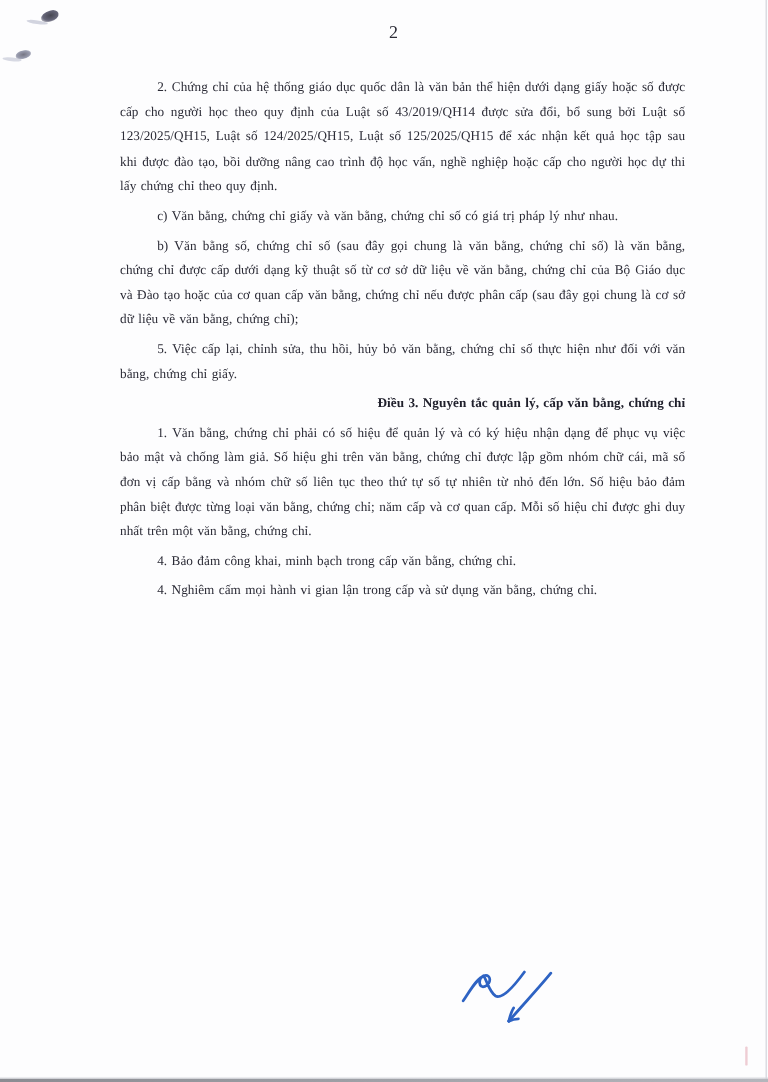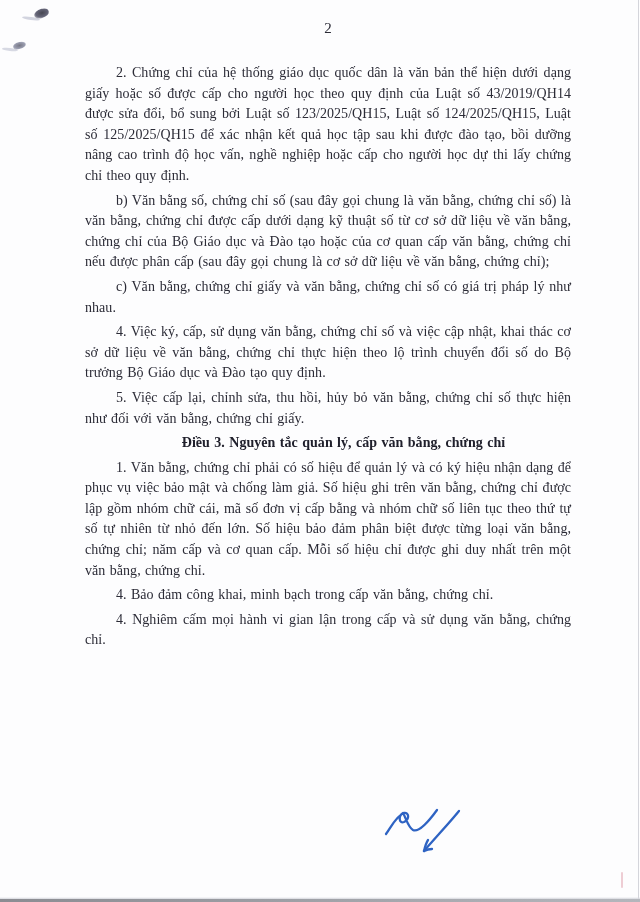--- a/index.html
+++ b/index.html
@@ -23,33 +23,33 @@
     font-size: 15px;
     color: #2b2b36;
   }
   .content {
     position: absolute;
     top: 63px;
     left: 85px;
     width: 486px;
   }
   .para {
-    margin: 0 0 4px 0;
-    font-size: 14px;
+    margin: 0 0 4px 15px;
+    font-size: 11px;
     line-height: 20.6px;
     color: #2b2b36;
     text-align: justify;
     text-indent: 31px;
     word-spacing: 0.8px;
     letter-spacing: 0.05px;
   }
   .para.heading {
     font-weight: bold;
     color: #20202c;
-    text-align: center;
+    text-align: right;
   }
   
   .signature {
     position: absolute;
     left: 383px;
     top: 804px;
     width: 84px;
     height: 54px;
   }
   
@@ -136,23 +136,22 @@
 
 <div class="smudge-a-tail"></div>
 <div class="smudge-a"></div>
 <div class="smudge-b-tail"></div>
 <div class="smudge-b"></div>
 
 <div class="page-number">2</div>
 
 <div class="content">
   <p class="para">2. Chứng chỉ của hệ thống giáo dục quốc dân là văn bản thể hiện dưới dạng giấy hoặc số được cấp cho người học theo quy định của Luật số 43/2019/QH14 được sửa đổi, bổ sung bởi Luật số 123/2025/QH15, Luật số 124/2025/QH15, Luật số 125/2025/QH15 để xác nhận kết quả học tập sau khi được đào tạo, bồi dưỡng nâng cao trình độ học vấn, nghề nghiệp hoặc cấp cho người học dự thi lấy chứng chỉ theo quy định.</p>
+  <p class="para">c) Văn bằng, chứng chỉ giấy và văn bằng, chứng chỉ số có giá trị pháp lý như nhau.</p>
   <p class="para">b) Văn bằng số, chứng chỉ số (sau đây gọi chung là văn bằng, chứng chỉ số) là văn bằng, chứng chỉ được cấp dưới dạng kỹ thuật số từ cơ sở dữ liệu về văn bằng, chứng chỉ của Bộ Giáo dục và Đào tạo hoặc của cơ quan cấp văn bằng, chứng chỉ nếu được phân cấp (sau đây gọi chung là cơ sở dữ liệu về văn bằng, chứng chỉ);</p>
-  <p class="para">c) Văn bằng, chứng chỉ giấy và văn bằng, chứng chỉ số có giá trị pháp lý như nhau.</p>
-  <p class="para">4. Việc ký, cấp, sử dụng văn bằng, chứng chỉ số và việc cập nhật, khai thác cơ sở dữ liệu về văn bằng, chứng chỉ thực hiện theo lộ trình chuyển đổi số do Bộ trưởng Bộ Giáo dục và Đào tạo quy định.</p>
   <p class="para">5. Việc cấp lại, chỉnh sửa, thu hồi, hủy bỏ văn bằng, chứng chỉ số thực hiện như đối với văn bằng, chứng chỉ giấy.</p>
   <p class="para heading">Điều 3. Nguyên tắc quản lý, cấp văn bằng, chứng chỉ</p>
   <p class="para">1. Văn bằng, chứng chỉ phải có số hiệu để quản lý và có ký hiệu nhận dạng để phục vụ việc bảo mật và chống làm giả. Số hiệu ghi trên văn bằng, chứng chỉ được lập gồm nhóm chữ cái, mã số đơn vị cấp bằng và nhóm chữ số liên tục theo thứ tự số tự nhiên từ nhỏ đến lớn. Số hiệu bảo đảm phân biệt được từng loại văn bằng, chứng chỉ; năm cấp và cơ quan cấp. Mỗi số hiệu chỉ được ghi duy nhất trên một văn bằng, chứng chỉ.</p>
   <p class="para">4. Bảo đảm công khai, minh bạch trong cấp văn bằng, chứng chỉ.</p>
   <p class="para">4. Nghiêm cấm mọi hành vi gian lận trong cấp và sử dụng văn bằng, chứng chỉ.</p>
 </div>
 
 <svg class="signature" viewBox="0 0 84 54" xmlns="http://www.w3.org/2000/svg">
   <g fill="none" stroke="#2e63c3" stroke-width="2.3" stroke-linecap="round" stroke-linejoin="round">
     <path d="M3,30 C8,23 14,11 21,9 C26,8 27,15 21,18 C16,20 15,12 20,9 C23,14 25,23 30,26 C36,29 46,17 54,6"></path>

